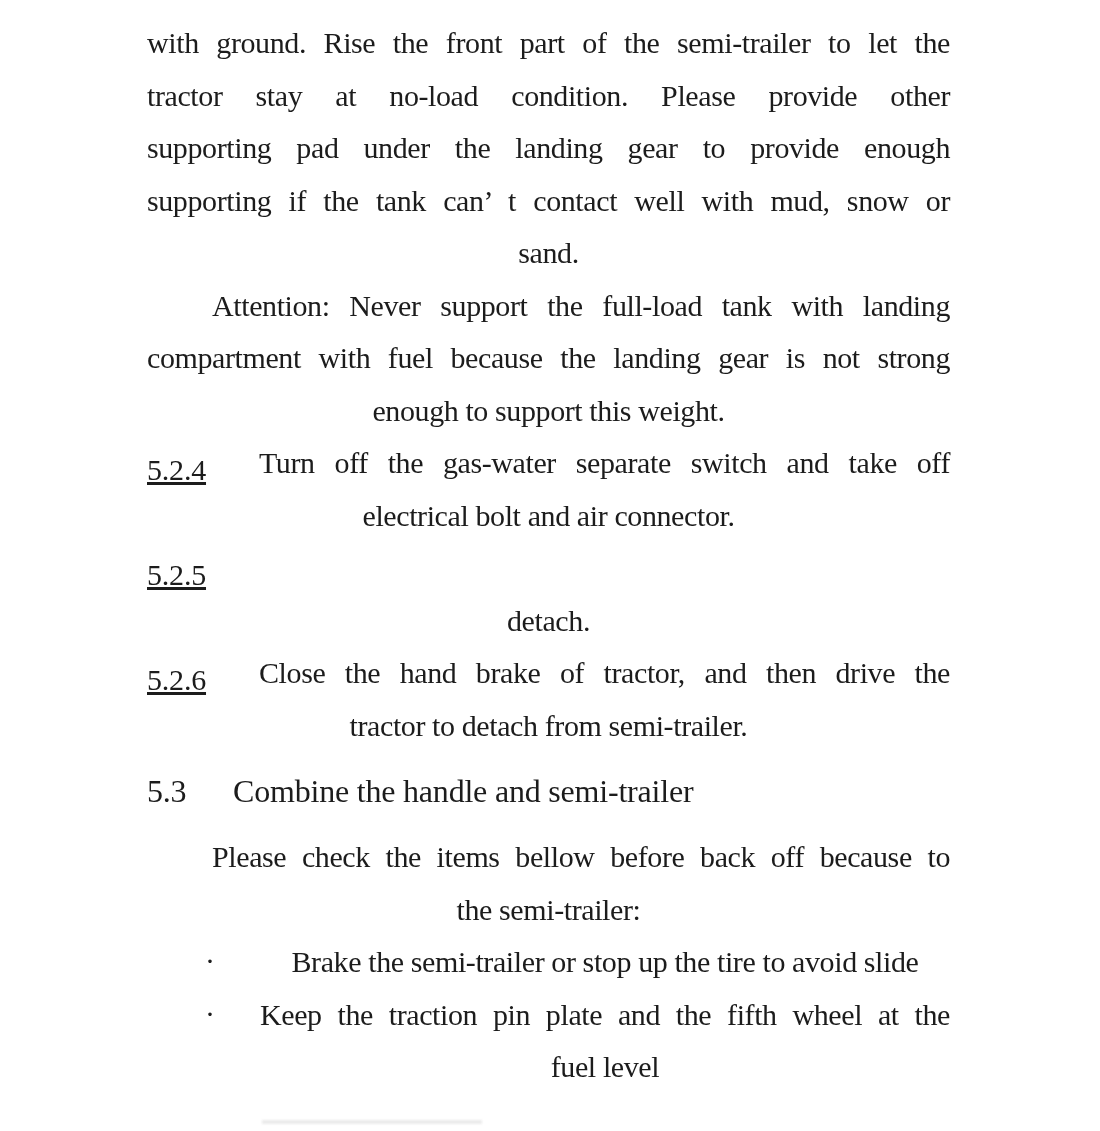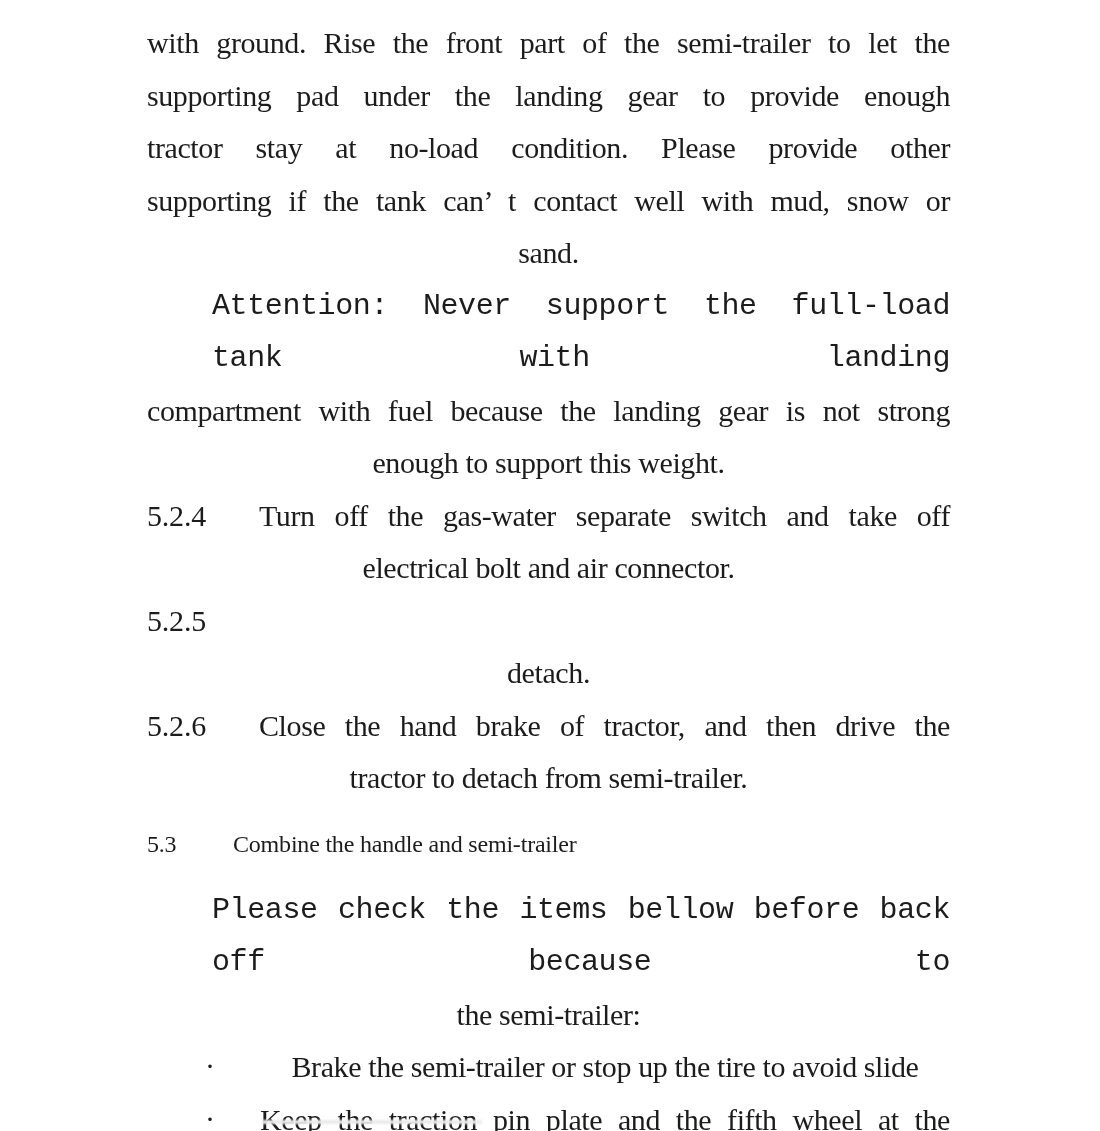--- a/index.html
+++ b/index.html
@@ -25,34 +25,35 @@
     text-align: center;
     min-height: 52.5px;
   }
   
   .j {
     text-align: justify;
     -moz-text-align-last: justify;
     text-align-last: justify;
   }
   
-  .indent { padding-left: 65px; font-family: Liberation Mono, monospace; }
+  .indent { padding-left: 65px; }
   
   .numline { position: relative; padding-left: 112px; }
   .numline .num {
     position: absolute;
     left: 0;
-    top: 0;
+    top: 7px;
     letter-spacing: -0.2px;
+    text-decoration: underline;
   }
   
   .heading {
     position: relative;
     padding-left: 86px;
-    font-size: 24px;
+    font-size: 32px;
     line-height: 53px;
     font-weight: normal;
     margin: 13px 0 13px 0;
     letter-spacing: -0.2px;
   }
   .heading .hnum { position: absolute; left: 0; top: 0; }
   
   .bullet { position: relative; padding-left: 113px; }
   .bullet .dot {
     position: absolute;
@@ -72,22 +73,22 @@
     filter: blur(1px);
   }
 </style>
 </head>
 <body>
 
 <div class="doc">
 
   <div>
     <div class="line j">with ground. Rise the front part of the semi-trailer to let the</div>
+    <div class="line j">tractor stay at no-load condition. Please provide other</div>
     <div class="line j">supporting pad under the landing gear to provide enough</div>
-    <div class="line j">tractor stay at no-load condition. Please provide other</div>
     <div class="line j">supporting if the tank can’ t contact well with mud, snow or</div>
     <div class="line">sand.</div>
   </div>
 
   <div>
     <div class="line j indent">Attention: Never support the full-load tank with landing</div>
     <div class="line j">compartment with fuel because the landing gear is not strong</div>
     <div class="line">enough to support this weight.</div>
   </div>
 

